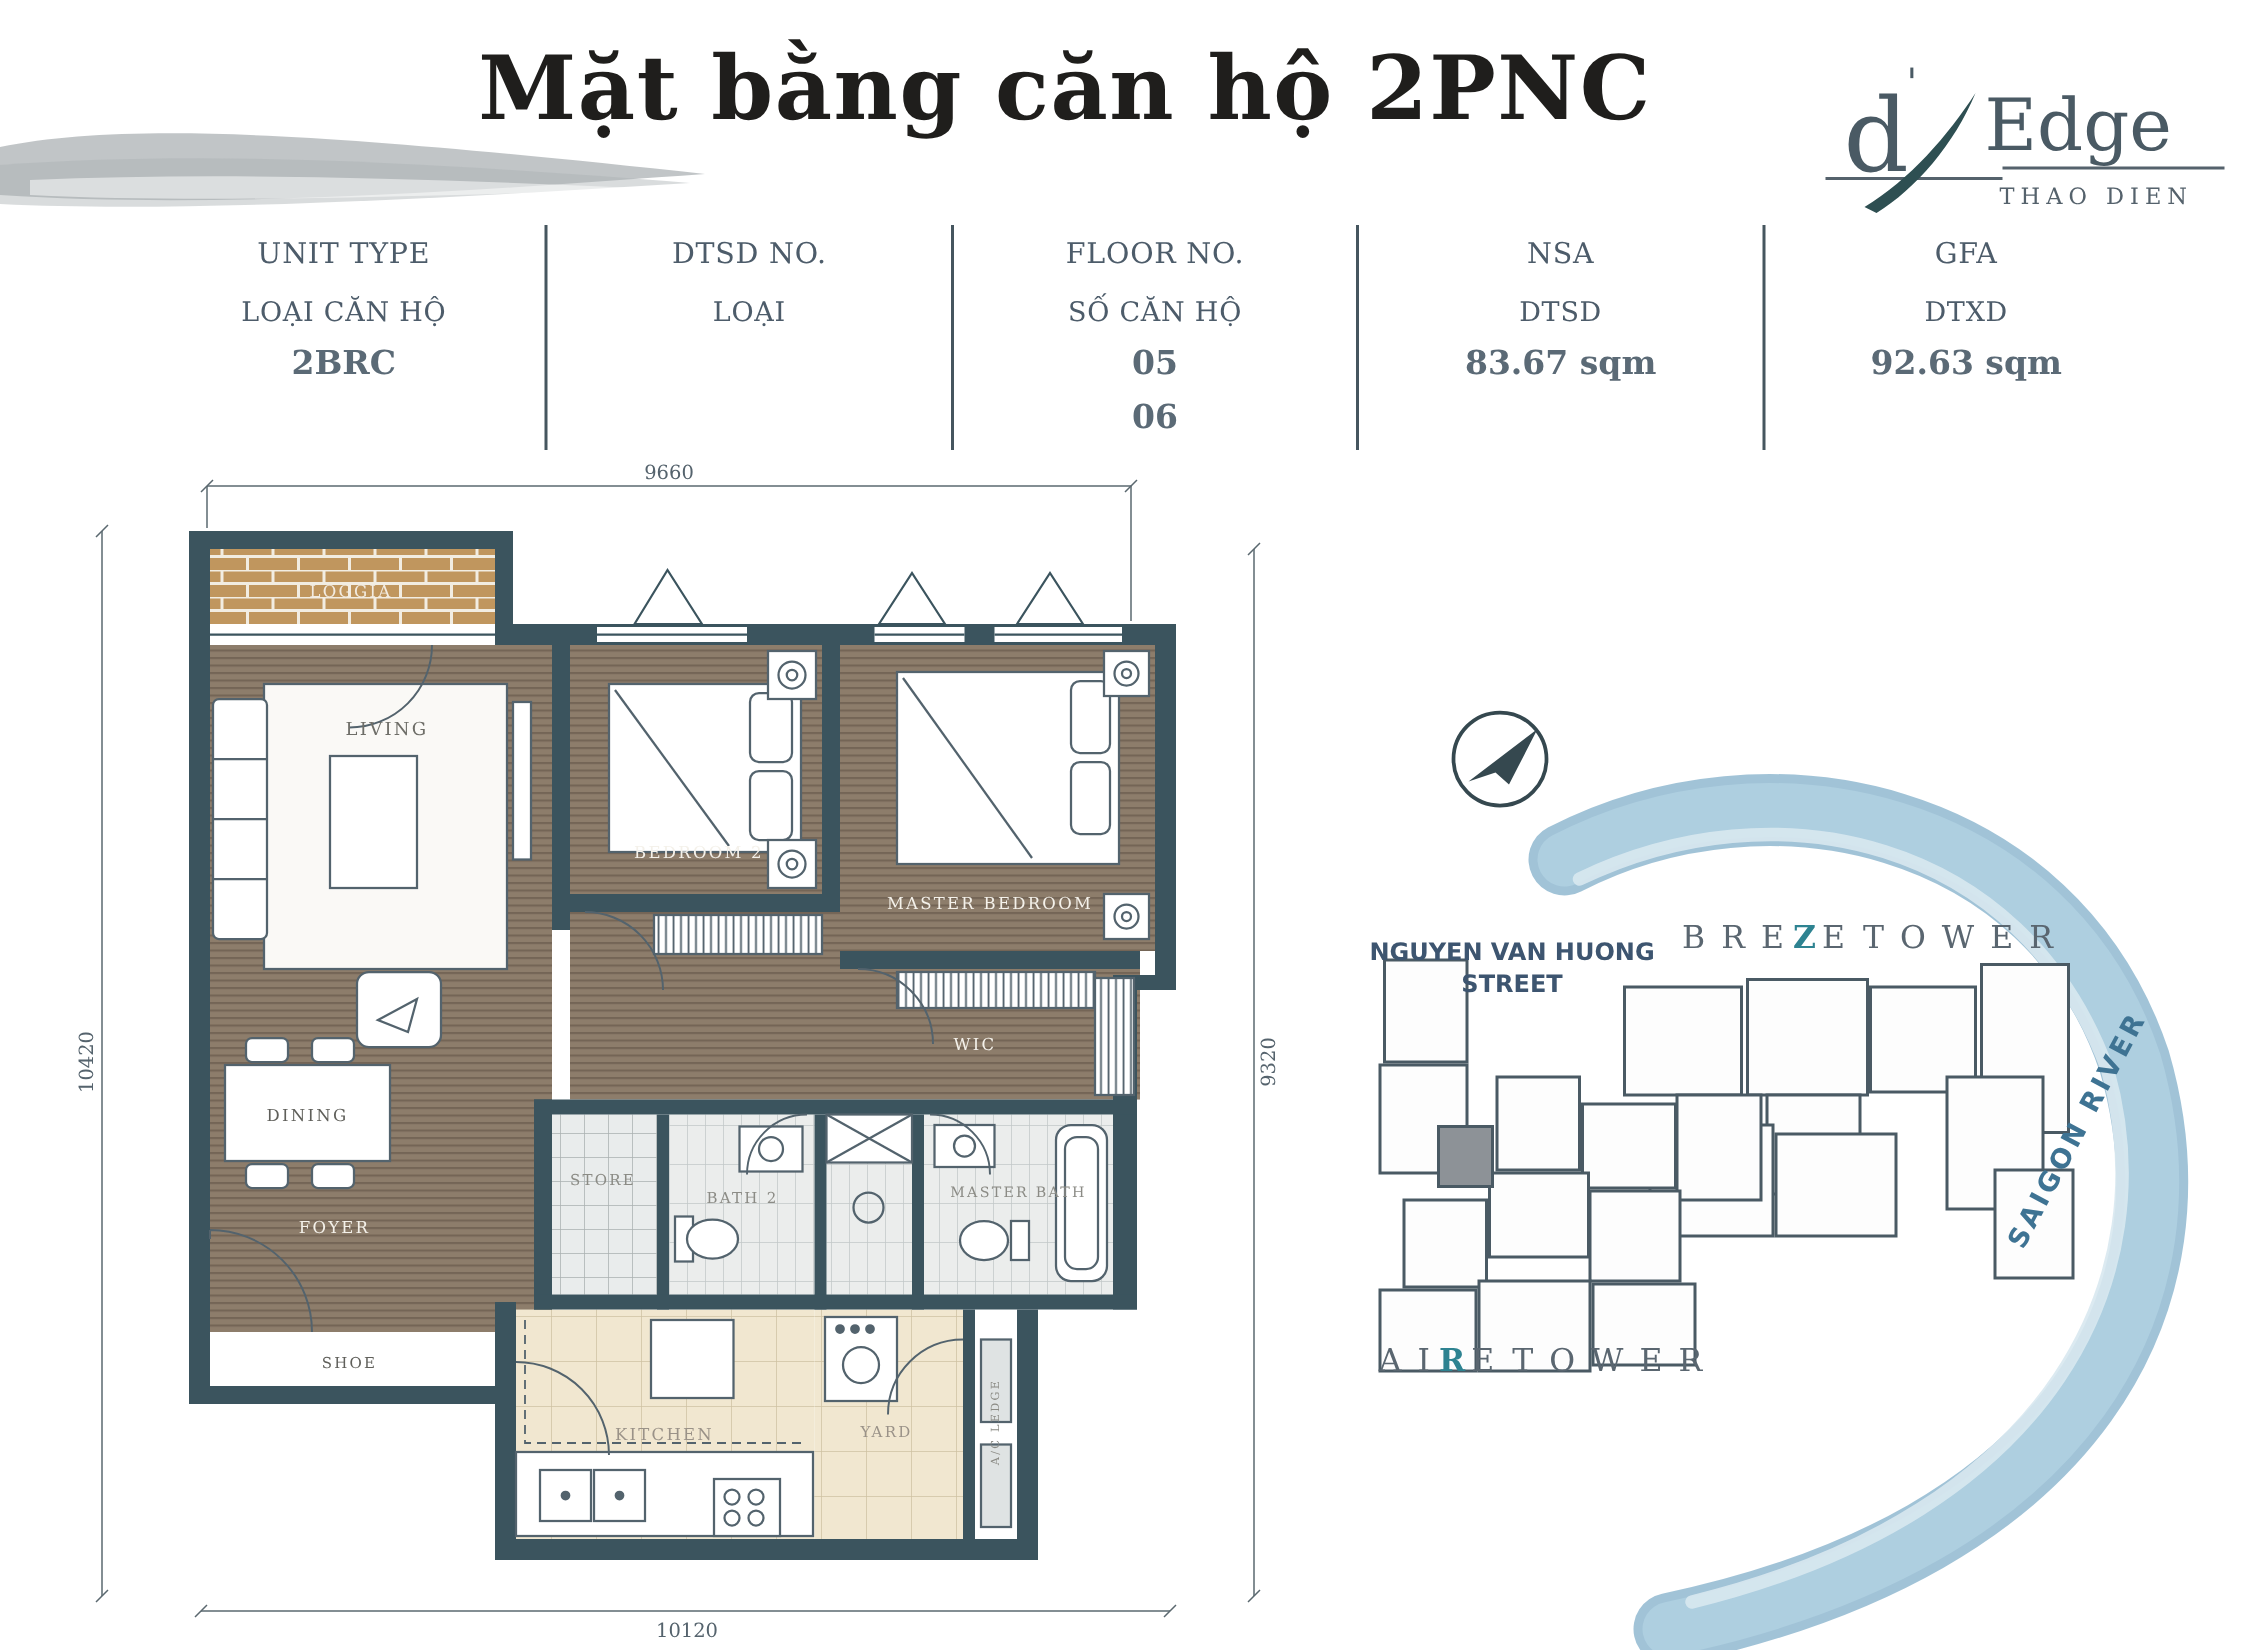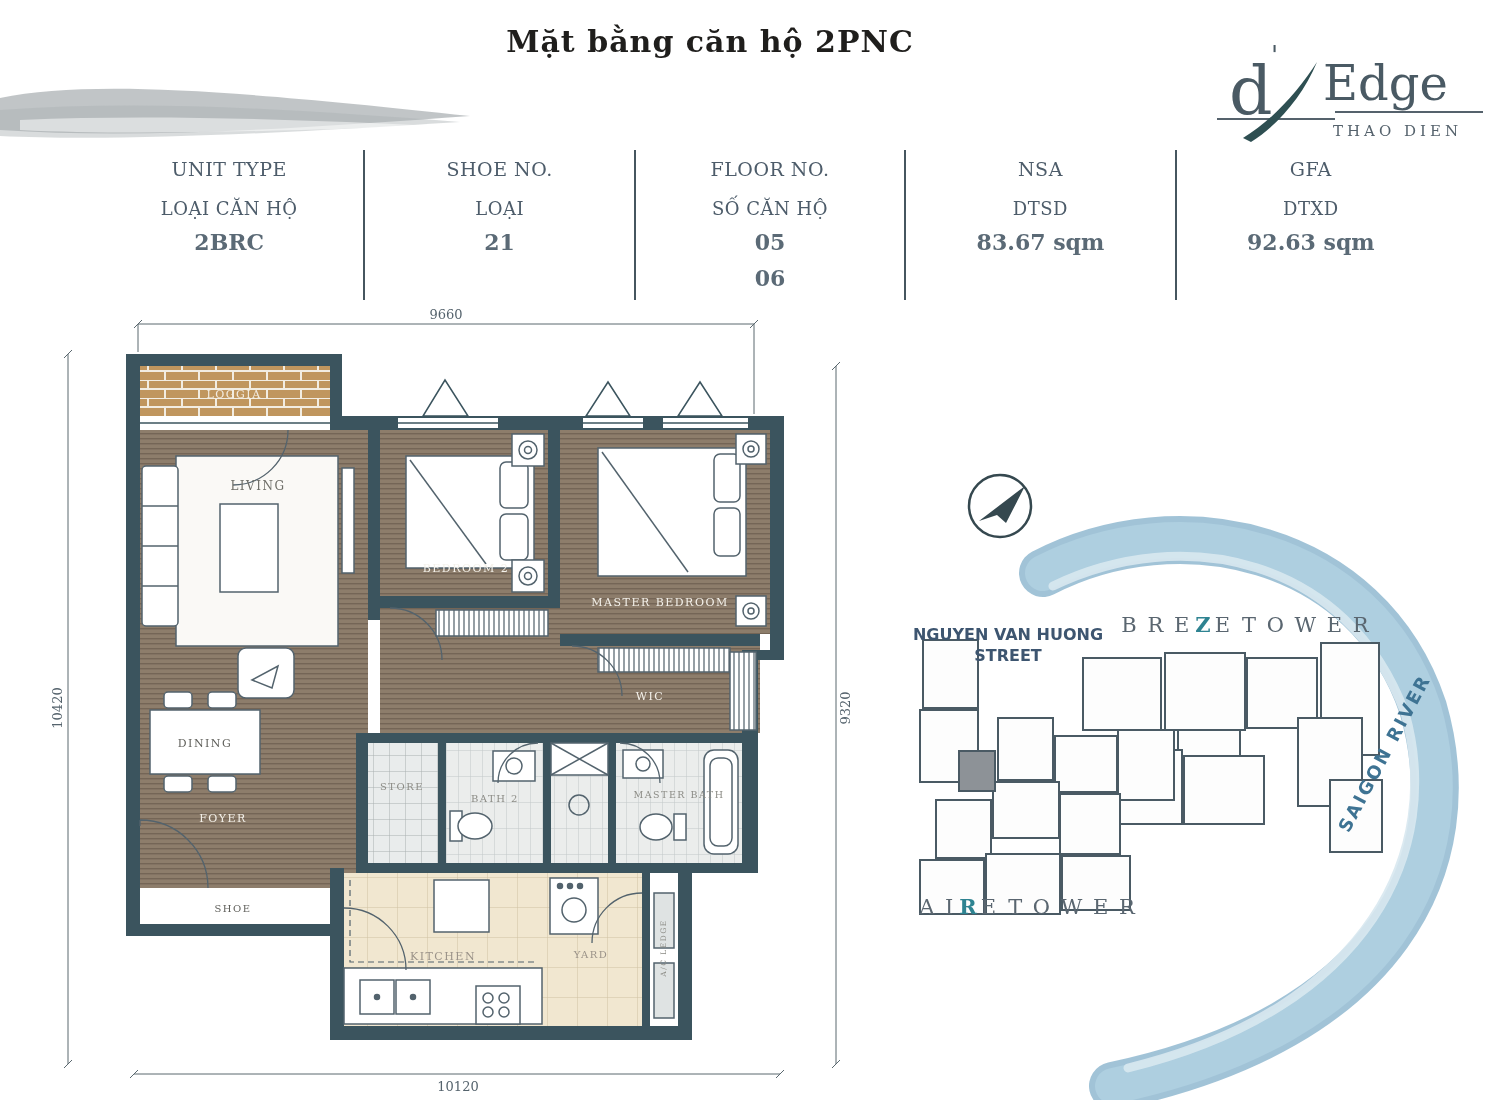--- a/index.html
+++ b/index.html
@@ -1,21 +1,21 @@
 <!DOCTYPE html>
 <html><head>
 <meta charset="utf-8">
 <style>
   html,body{margin:0;padding:0;}
   body{width:1500px;height:1100px;background:#ffffff;position:relative;overflow:hidden;
        font-family:"DejaVu Serif", serif;}
   .abs{position:absolute;}
   
   #page-title{left:0;top:24px;width:1420px;text-align:center;
-    font-size:30px;font-weight:bold;color:#1f1e1c;letter-spacing:1px;}
+    font-size:59px;font-weight:bold;color:#1f1e1c;letter-spacing:1px;}
   
   #spec-table{left:95px;top:150px;width:1350px;height:150px;display:flex;}
   .spec-col{flex:1 1 0;text-align:center;border-right:2px solid #46565f;
     padding-top:8px;color:#4d5c6a;}
   .spec-col:last-child{border-right:none;}
   .spec-en{font-size:19px;letter-spacing:.5px;text-align:center;}
   .spec-vi{font-size:18px;letter-spacing:.5px;margin-top:18px;}
   .spec-val{font-size:22px;font-weight:600;color:#5b6a76;margin-top:10px;}
   .spec-val2{font-size:22px;font-weight:600;color:#5b6a76;margin-top:10px;}
   svg text{font-family:"DejaVu Serif", serif;}
@@ -42,23 +42,22 @@
   <text x="118" y="120" font-size="15" fill="#55626c" letter-spacing="4">THAO DIEN</text>
 </svg>
 
 <div class="abs" id="spec-table">
   <div class="spec-col">
     <div class="spec-en">UNIT TYPE</div>
     <div class="spec-vi">LOẠI CĂN HỘ</div>
     <div class="spec-val">2BRC</div>
   </div>
   <div class="spec-col">
-    <div class="spec-en">SHOE NO.</div>
+    <div class="spec-en">DTSD NO.</div>
     <div class="spec-vi">LOẠI</div>
-    <div class="spec-val2">21</div>
   </div>
   <div class="spec-col">
     <div class="spec-en">FLOOR NO.</div>
     <div class="spec-vi">SỐ CĂN HỘ</div>
     <div class="spec-val">05</div>
     <div class="spec-val2">06</div>
   </div>
   <div class="spec-col">
     <div class="spec-en">NSA</div>
     <div class="spec-vi">DTSD</div>

